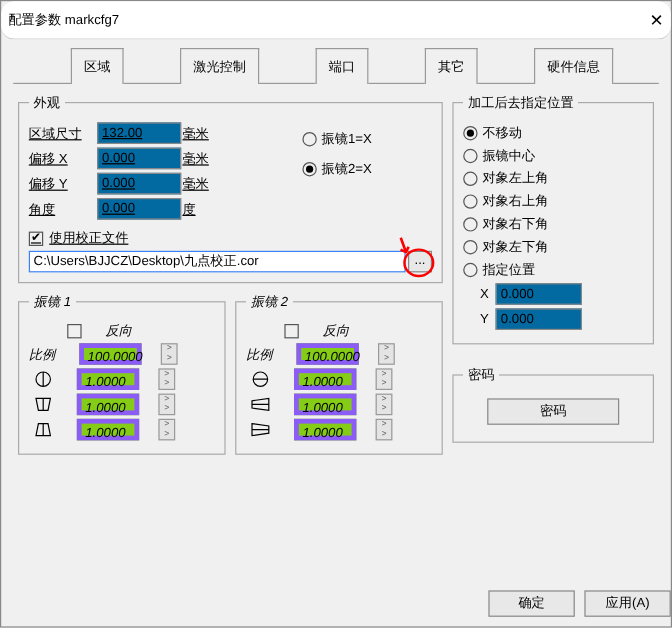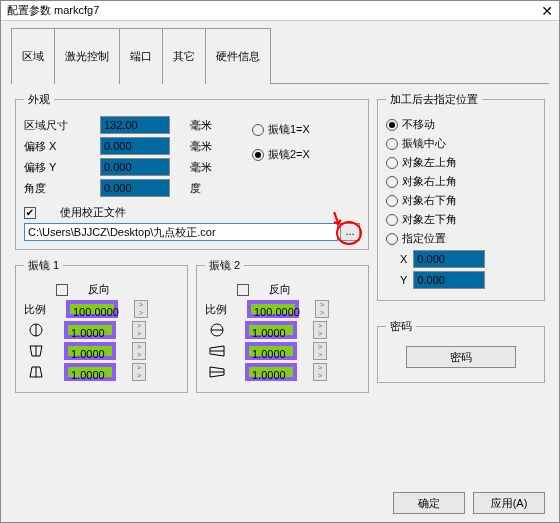--- a/index.html
+++ b/index.html
@@ -1,50 +1,50 @@
 <!DOCTYPE html>
 <html><head>
 <meta charset="utf-8">
 <style>
   * { box-sizing: border-box; font-family: "Microsoft YaHei", "SimSun", Arial, sans-serif; font-size: 11px; }
   body { margin: 0; background: #fff; }
   .window { width: 560px; height: 523px; border: 1px solid #888; background: #f0f0f0; position: relative; }
-  .titlebar { height: 20px; background: #fff; border-bottom: 1px solid #ccc; display: flex; align-items: center; padding: 0 6px; justify-content: space-between; }
+  .titlebar { height: 32px; background: #fff; border-bottom: 1px solid #ccc; display: flex; align-items: center; padding: 0 6px; justify-content: space-between; border-radius: 11px; }
   .close { font-size: 14px; cursor: pointer; }
   .tabs { display: flex; margin: 6px 10px 0 10px; position: relative; top: 1px; }
-  .tab { border: 1px solid #999; border-bottom: none; padding: 20px 10px; background: #f0f0f0; margin-right: -1px; cursor: pointer; }
+  .tab { border: 1px solid #999; border-bottom: none; padding: 7px 10px; background: #f0f0f0; margin-right: -1px; cursor: pointer; margin-left: 48px; }
   .tab.active { background: #f0f0f0; position: relative; z-index: 2; }
   .tab-border { border-top: 1px solid #999; margin: 0 10px; }
   .body { padding: 8px 14px; display: flex; gap: 8px; }
   .left { flex: 1; }
   .right { width: 168px; }
   fieldset { border: 1px solid #aaa; padding: 6px 8px 8px 8px; margin: 0 0 8px 0; }
   legend { padding: 0 4px; }
-  .row { display: flex; align-items: center; margin: 3px 0; gap: 20px; }
+  .row { display: flex; align-items: center; margin: 3px 0; gap: 1px; text-decoration: underline; }
   .lbl { width: 56px; }
   .txt { width: 70px; height: 18px; border: 1px solid #888; background: #0369a1; padding: 0 3px; line-height: 16px; overflow: hidden; }
   .unit { width: 28px; }
   .radio, .chk { width: 12px; height: 12px; border: 1px solid #555; border-radius: 50%; display: inline-flex; align-items: center; justify-content: center; margin-right: 4px; flex-shrink:0; }
   .radio.sel::after { content: ""; width: 6px; height: 6px; background: #000; border-radius: 50%; }
   .chk { border-radius: 0; }
   .chk.sel::after { content: "✔"; font-size: 10px; line-height: 10px; }
   .filebox { display: flex; align-items: center; gap: 2px; position: relative; }
   .filebox .path { flex: 1; height: 18px; border: 1px solid #3b82f6; background: #fff; padding: 0 3px; line-height: 16px; white-space: nowrap; overflow: hidden; }
   .filebox .browse { width: 20px; height: 18px; border: 1px solid #888; background: #e8e8e8; text-align: center; line-height: 14px; cursor: pointer; }
   .hl { position: absolute; right: -2px; top: -2px; width: 26px; height: 24px; border: 2px solid red; border-radius: 50%; pointer-events: none; }
   .arrow { position: absolute; right: 16px; top: -16px; color: red; font-size: 18px; font-weight: bold; transform: rotate(25deg); }
-  .galvos { display: flex; gap: 8px; }
+  .galvos { display: flex; gap: 8px; font-style: italic; }
   .galvo { flex: 1; }
   .grow { display: flex; align-items: center; gap: 16px; margin: 3px 0; }
   .num { width: 52px; height: 18px; border: 4px solid #8b5cf6; background: #84cc16; padding: 0 3px; line-height: 16px; }
   .spin { width: 14px; height: 18px; border: 1px solid #999; background: #e4e4e4; display: flex; flex-direction: column; cursor: pointer; }
   .spin div { flex:1; text-align:center; line-height:7px; font-size:7px; color:#666; }
   .glyph { width: 24px; height: 18px; display: flex; align-items: center; justify-content: center; }
   svg { display: block; }
-  .footer { position: absolute; bottom: 8px; right: 14px; display: flex; gap: 8px; justify-content: center; }
+  .footer { position: absolute; bottom: 8px; right: 0; display: flex; gap: 8px; justify-content: center; }
   .btn { width: 72px; height: 22px; border: 1px solid #888; background: #e8e8e8; text-align: center; line-height: 20px; cursor: pointer; }
   .btn.wide { width: 110px; margin: 6px auto; display: block; }
   .rgrow { display: flex; align-items: center; margin: 4px 0; }
   .xyrow { display: flex; align-items: center; gap: 6px; margin: 3px 0 3px 14px; }
   .xyrow .txt { width: 72px; }
   .opt-col { position: absolute; left: 228px; top: 0px; }
   .appearance-inner { position: relative; }
 </style>
 </head>
 <body>

